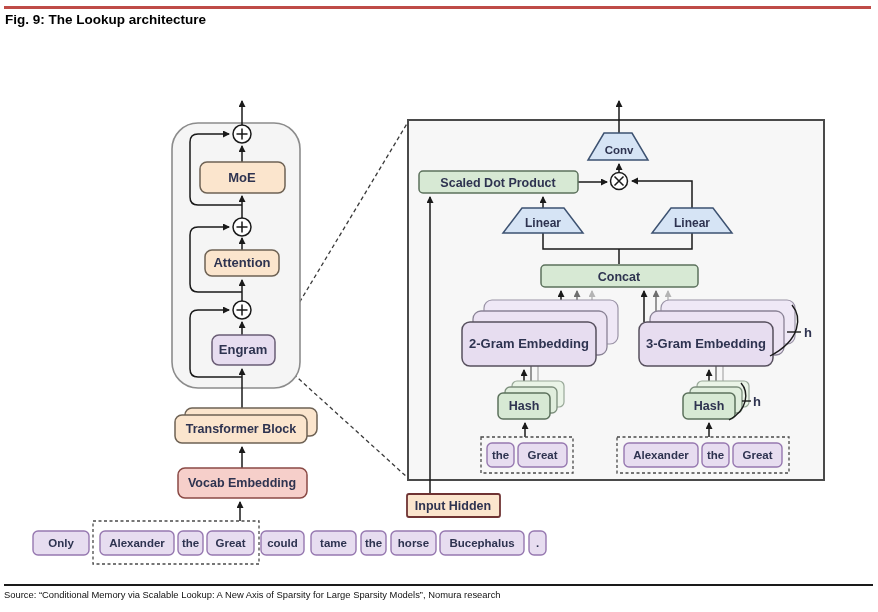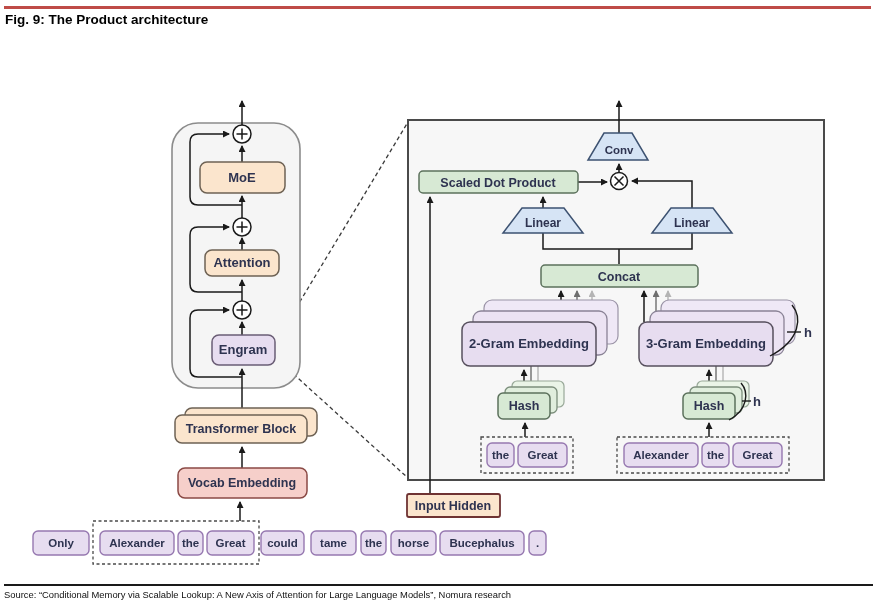--- a/index.html
+++ b/index.html
@@ -34,21 +34,21 @@
   .cont{fill:#f5f5f5;stroke:#8c8c8c;stroke-width:1.6;}
   .panel{fill:#f7f7f7;stroke:#4a4a4a;stroke-width:2;}
   .node{fill:#ffffff;stroke:#1a1a1a;stroke-width:1.5;}
 </style>
 </head>
 <body>
 
 <div id="stage">
 
   <div class="rule-red"></div>
-  <div class="fig-title">Fig. 9: The Product architecture</div>
+  <div class="fig-title">Fig. 9: The Lookup architecture</div>
 
   <svg width="878" height="612" viewBox="0 0 878 612">
     <defs>
       <marker id="aD" markerWidth="8" markerHeight="8" refX="6" refY="3.5" orient="auto" markerUnits="userSpaceOnUse">
         <path d="M0,0 L7,3.5 L0,7 Z" fill="#1a1a1a"></path>
       </marker>
       <marker id="aM" markerWidth="8" markerHeight="8" refX="6" refY="3.5" orient="auto" markerUnits="userSpaceOnUse">
         <path d="M0,0 L7,3.5 L0,7 Z" fill="#6e6e6e"></path>
       </marker>
       <marker id="aL" markerWidth="8" markerHeight="8" refX="6" refY="3.5" orient="auto" markerUnits="userSpaceOnUse">
@@ -281,14 +281,14 @@
       </g>
     </g>
 
     <g>
       <rect x="407" y="494" width="93" height="23" rx="2" fill="#fbe5cd" stroke="#6f3333" stroke-width="1.8"></rect>
       <text class="t s125" x="453" y="510">Input Hidden</text>
     </g>
   </svg>
 
   <div class="rule-black"></div>
-  <div class="source-line">Source: “Conditional Memory via Scalable Lookup: A New Axis of Attention for Large Language Models”, Nomura research</div>
+  <div class="source-line">Source: “Conditional Memory via Scalable Lookup: A New Axis of Sparsity for Large Sparsity Models”, Nomura research</div>
 </div>
 
 </body></html>

